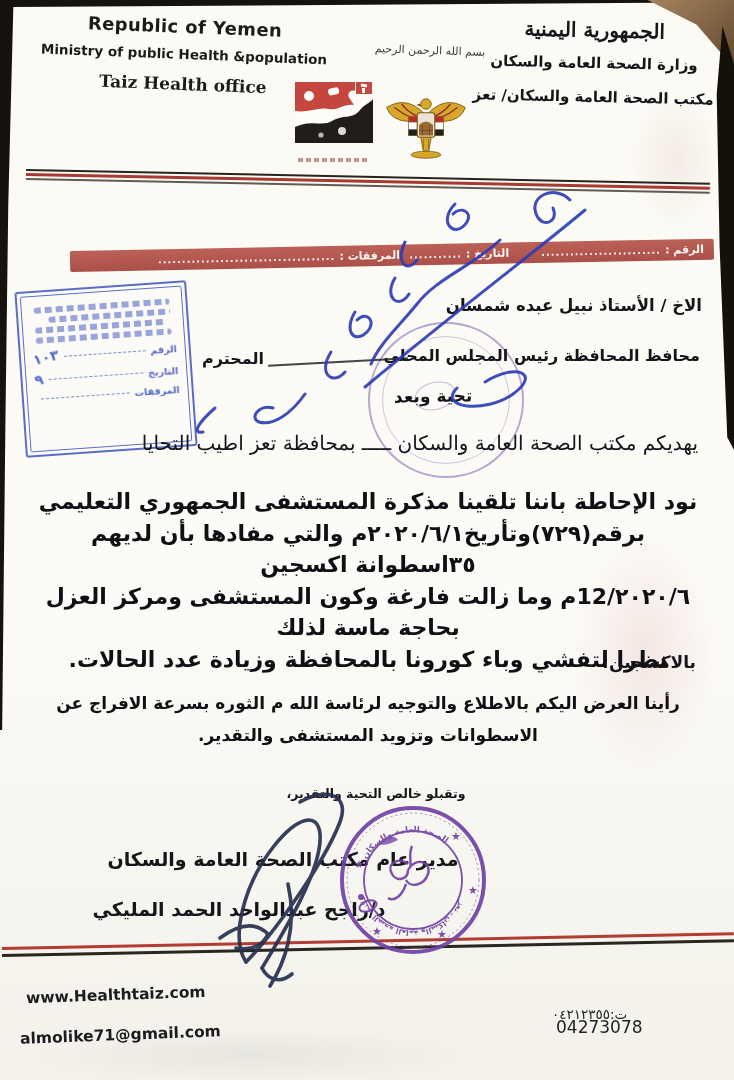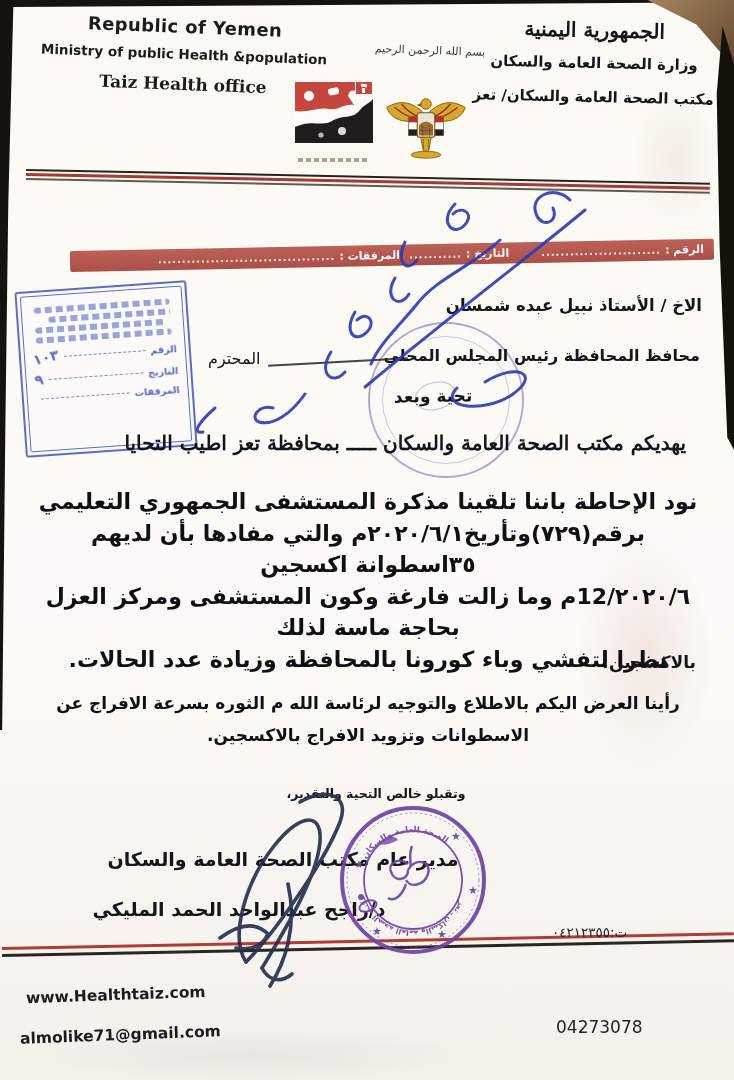--- a/index.html
+++ b/index.html
@@ -74,48 +74,48 @@
   .rstamp .sq.n2{margin-left:18px;}
   .rstamp .sq.n3{margin-right:10px;}
   .rstamp .row{display:flex;align-items:center;margin-top:6px;}
   .rstamp .row .dash{flex:1;border-bottom:1.5px dashed currentColor;margin:0 5px;opacity:.8;}
   .rstamp .hand{font-size:14px;transform:rotate(-10deg);font-weight:bold;}
   
   .addr1{position:absolute;right:32px;top:296px;direction:rtl;font-size:16.5px;font-weight:bold;z-index:5;}
   .addr2{position:absolute;right:34px;top:346px;direction:rtl;font-size:16px;font-weight:bold;z-index:5;}
   .addr-dash{position:absolute;left:268px;top:361px;width:140px;height:2px;background:#23232a;
     transform:rotate(-3deg);z-index:5;opacity:.85;}
-  .honorific{position:absolute;left:208px;top:349px;font-size:16px;font-weight:normal;direction:rtl;z-index:5;}
+  .honorific{position:absolute;left:202px;top:349px;font-size:16px;font-weight:bold;direction:rtl;z-index:5;}
   .greeting{position:absolute;left:394px;top:386px;font-size:17px;font-weight:bold;direction:rtl;
     transform:rotate(-1deg);z-index:7;}
   .faint-stamp{position:absolute;left:368px;top:322px;width:152px;height:152px;border-radius:50%;
     border:2.5px solid rgba(112,70,165,.48);z-index:4;filter:blur(.5px);}
   .faint-stamp::after{content:"";position:absolute;inset:12px;border-radius:50%;
     border:1.5px solid rgba(112,70,165,.30);}
   .faint-stamp::before{content:"";position:absolute;left:44px;top:58px;width:40px;height:26px;
     border-radius:50%;border:1.5px solid rgba(112,70,165,.35);transform:rotate(-15deg);}
-  .salutation{position:absolute;right:48px;top:431px;width:644px;direction:rtl;z-index:5;
-    font-family:"DejaVu Serif",serif;font-size:20px;font-weight:bold;color:#14141c;letter-spacing:-.3px;}
+  .salutation{position:absolute;right:36px;top:431px;width:644px;direction:rtl;z-index:5;
+    font-family:"DejaVu Serif",serif;font-size:20px;font-weight:normal;color:#14141c;letter-spacing:-.3px;}
   
   .body-p{position:absolute;direction:rtl;text-align:center;font-weight:bold;color:#101014;z-index:3;}
   .p1{left:28px;top:486px;width:680px;font-size:22px;line-height:31.5px;}
   .transition{position:absolute;right:38px;top:652px;direction:rtl;font-size:17px;font-weight:bold;z-index:3;}
   .p2{left:30px;top:688px;width:676px;font-size:17px;line-height:31.5px;}
   .closing{position:absolute;left:272px;top:786px;width:208px;text-align:center;direction:rtl;
     font-size:12.5px;font-weight:bold;z-index:3;}
   
   .sig-title{position:absolute;left:48px;top:848px;width:470px;text-align:center;direction:rtl;
     font-size:19px;font-weight:bold;z-index:5;}
   .sig-name{position:absolute;left:44px;top:898px;width:390px;text-align:center;direction:rtl;
     font-size:19px;font-weight:bold;z-index:5;}
   .round-stamp{position:absolute;left:338px;top:804px;width:150px;height:152px;z-index:6;opacity:.92;}
   .signature{position:absolute;left:150px;top:788px;width:230px;height:200px;z-index:7;}
   .annotation{position:absolute;left:155px;top:182px;width:450px;height:255px;z-index:8;}
   
-  .ft-phone-ar{position:absolute;left:552px;top:924px;width:150px;direction:rtl;text-align:left;
+  .ft-phone-ar{position:absolute;left:552px;top:1006px;width:150px;direction:rtl;text-align:left;
     font-size:13.5px;color:#22222a;z-index:3;}
   .ft-phone-en{position:absolute;left:556px;top:1017px;font-size:17px;color:#22222a;z-index:3;}
   .ft-web{position:absolute;left:26px;top:986px;font-size:15.5px;font-weight:bold;color:#1b1b20;
     transform:rotate(-2deg);z-index:3;}
   .ft-mail{position:absolute;left:20px;top:1026px;font-size:15.5px;font-weight:bold;color:#1b1b20;
     transform:rotate(-2.2deg);z-index:3;}
 </style>
 </head>
 <body>
 
@@ -240,21 +240,21 @@
     <div>نود الإحاطة باننا تلقينا مذكرة المستشفى الجمهوري التعليمي</div>
     <div>برقم(٧٢٩)وتأريخ٢٠٢٠/٦/١م والتي مفادها بأن لديهم ٣٥اسطوانة اكسجين</div>
     <div>٢٠٢٠/٦/12م وما زالت فارغة وكون المستشفى ومركز العزل بحاجة ماسة لذلك</div>
     <div>نظرا لتفشي وباء كورونا بالمحافظة وزيادة عدد الحالات.</div>
   </div>
 
   <div class="transition">بالاكسجين:</div>
 
   <div class="body-p p2">
     <div>رأينا العرض اليكم بالاطلاع والتوجيه لرئاسة الله م الثوره بسرعة الافراج عن</div>
-    <div>الاسطوانات وتزويد الافراج بالاكسجين.</div>
+    <div>الاسطوانات وتزويد المستشفى والتقدير.</div>
   </div>
 
   <div class="closing">وتقبلو خالص التحية والتقدير،</div>
 
   <svg class="round-stamp" viewBox="0 0 150 152">
     <g stroke="#7143a5" fill="none">
       <ellipse cx="75" cy="76" rx="71" ry="72" stroke-width="4"></ellipse>
       <ellipse cx="75" cy="76" rx="66" ry="67" stroke-width="1" stroke-dasharray="2 3" opacity=".7"></ellipse>
       <circle cx="75" cy="76" r="49" stroke-width="1.8"></circle>
       <path d="M 74 42 C 70 52 74 58 72 64 M 70 60 C 60 52 48 60 54 70 C 58 78 70 76 70 66 M 70 66 C 78 52 94 58 90 70 C 86 82 72 84 68 76 M 68 80 C 64 92 56 98 50 94" stroke-width="2.4"></path>

